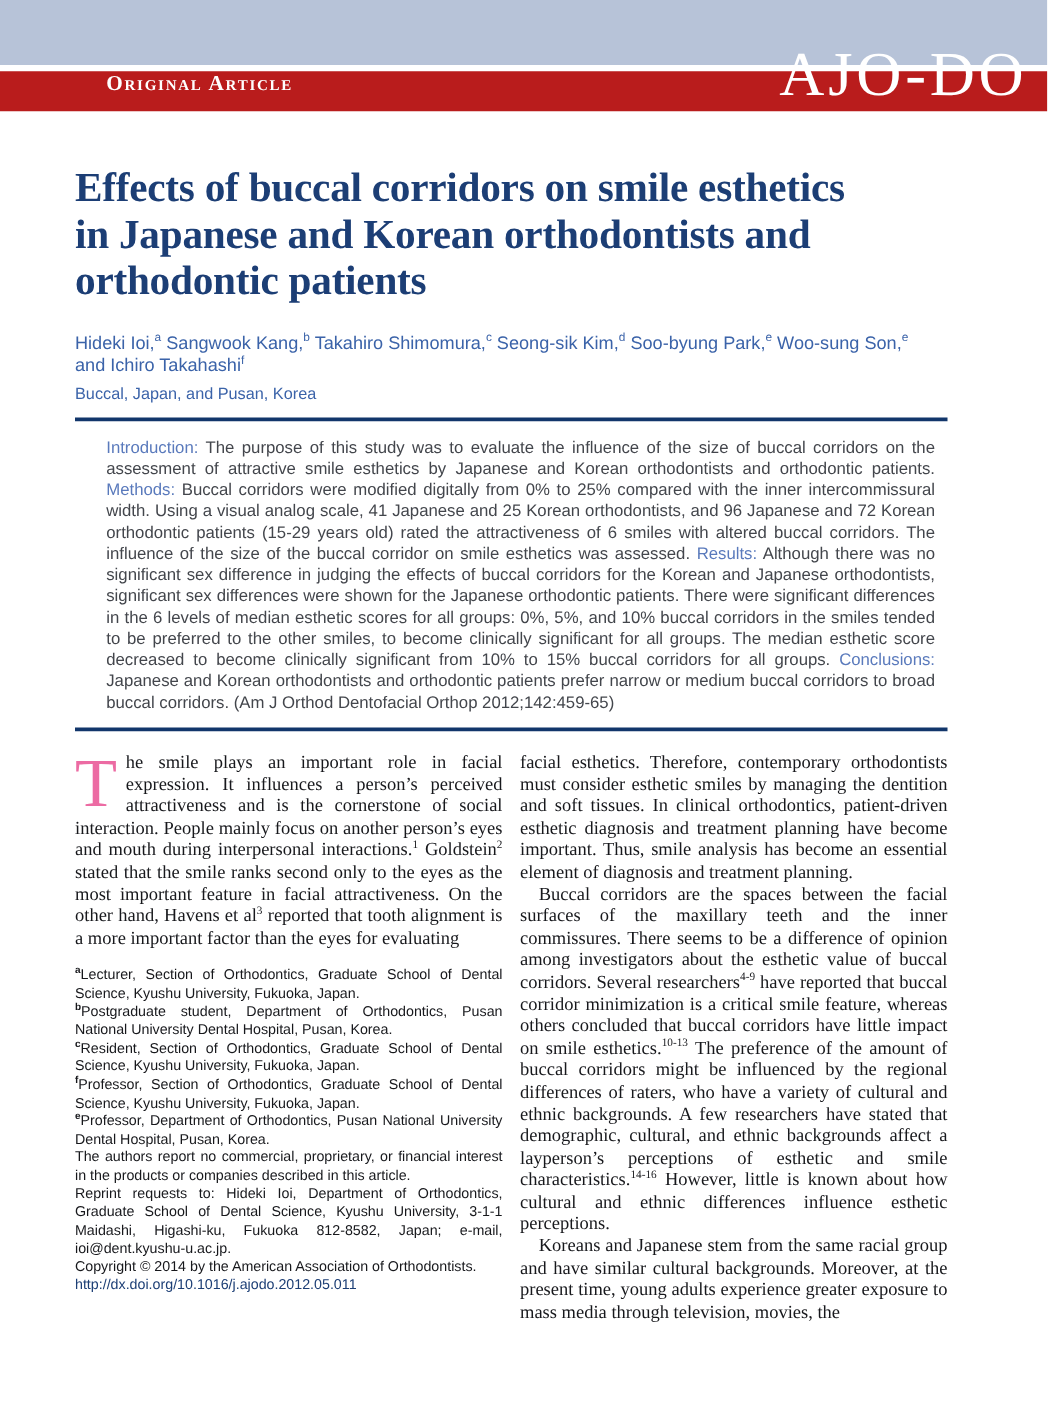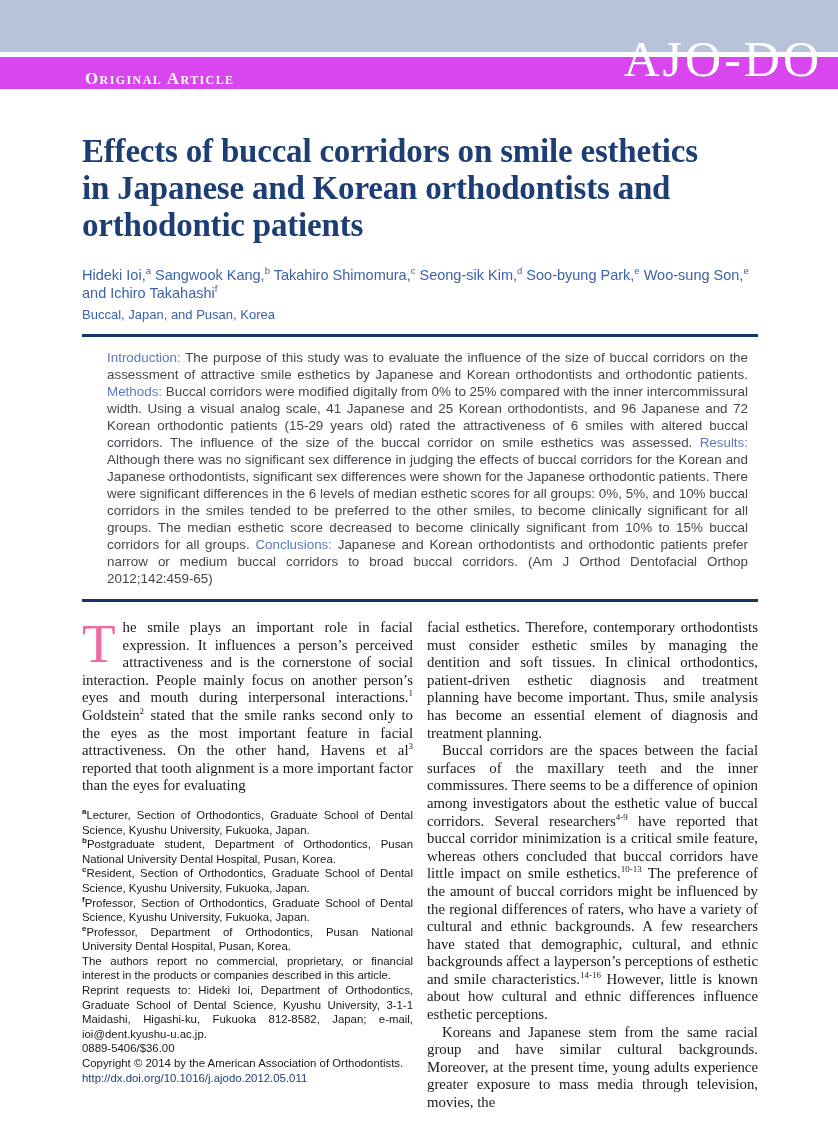--- a/index.html
+++ b/index.html
@@ -13,42 +13,42 @@
   }
 
   
   .banner { position: relative; height: 89px; background: #ffffff; }
   .banner-light {
     position: absolute; top: 0; left: 0; right: 0; height: 52px;
     background: #b7c3d8;
   }
   .banner-navy {
     position: absolute; top: 57px; left: 0; right: 0; height: 32px;
-    background: #d946ef;
-    display: flex; align-items: flex-end;
+    background: #b91c1c;
+    display: flex; align-items: flex-start;
   }
   .article-type {
     margin-left: 85px;
     color: #ffffff;
     font-family: "Liberation Serif", serif;
     font-variant: small-caps;
     font-weight: 600;
     font-size: 17px;
     letter-spacing: 1.4px;
   }
   .journal-logo {
     position: absolute; top: 33px; right: 16px; z-index: 3;
     color: #ffffff;
     font-family: "Liberation Serif", serif;
     font-size: 50px; line-height: 52px;
     letter-spacing: 3px;
   }
 
   
-  .content { padding: 0 80px 0 82px; }
+  .content { padding: 0 80px 0 60px; }
 
   .title {
     margin: 44px 0 0 0;
     color: #1c3e75;
     font-family: "Liberation Serif", serif;
     font-weight: 700;
     font-size: 33px;
     line-height: 37px;
     letter-spacing: -0.2px;
     white-space: pre-line;
@@ -163,21 +163,20 @@
         <p class="body-p"><span class="dropcap">T</span><span>he smile plays an important role in facial expression. It influences a person’s perceived attractiveness and is the cornerstone of social interaction. People mainly focus on another person’s eyes and mouth during interpersonal interactions.<sup>1</sup> Goldstein<sup>2</sup> stated that the smile ranks second only to the eyes as the most important feature in facial attractiveness. On the other hand, Havens et al<sup>3</sup> reported that tooth alignment is a more important factor than the eyes for evaluating</span></p>
 
         <div class="footnotes">
           <div class="fn"><sup>a</sup><span>Lecturer, Section of Orthodontics, Graduate School of Dental Science, Kyushu University, Fukuoka, Japan.</span></div>
           <div class="fn"><sup>b</sup><span>Postgraduate student, Department of Orthodontics, Pusan National University Dental Hospital, Pusan, Korea.</span></div>
           <div class="fn"><sup>c</sup><span>Resident, Section of Orthodontics, Graduate School of Dental Science, Kyushu University, Fukuoka, Japan.</span></div>
           <div class="fn"><sup>f</sup><span>Professor, Section of Orthodontics, Graduate School of Dental Science, Kyushu University, Fukuoka, Japan.</span></div>
           <div class="fn"><sup>e</sup><span>Professor, Department of Orthodontics, Pusan National University Dental Hospital, Pusan, Korea.</span></div>
           <div class="fn">The authors report no commercial, proprietary, or financial interest in the products or companies described in this article.</div>
           <div class="fn">Reprint requests to: Hideki Ioi, Department of Orthodontics, Graduate School of Dental Science, Kyushu University, 3-1-1 Maidashi, Higashi-ku, Fukuoka 812-8582, Japan; e-mail, ioi@dent.kyushu-u.ac.jp.</div>
-          <div class="fn">0889-5406/$36.00</div>
           <div class="fn">Copyright © 2014 by the American Association of Orthodontists.</div>
           <div class="fn fn-doi">http://dx.doi.org/10.1016/j.ajodo.2012.05.011</div>
         </div>
       </div>
 
       <div class="col col-right">
         <p class="body-p">facial esthetics. Therefore, contemporary orthodontists must consider esthetic smiles by managing the dentition and soft tissues. In clinical orthodontics, patient-driven esthetic diagnosis and treatment planning have become important. Thus, smile analysis has become an essential element of diagnosis and treatment planning.</p>
         <p class="body-p indent">Buccal corridors are the spaces between the facial surfaces of the maxillary teeth and the inner commissures. There seems to be a difference of opinion among investigators about the esthetic value of buccal corridors. Several researchers<sup>4-9</sup> have reported that buccal corridor minimization is a critical smile feature, whereas others concluded that buccal corridors have little impact on smile esthetics.<sup>10-13</sup> The preference of the amount of buccal corridors might be influenced by the regional differences of raters, who have a variety of cultural and ethnic backgrounds. A few researchers have stated that demographic, cultural, and ethnic backgrounds affect a layperson’s perceptions of esthetic and smile characteristics.<sup>14-16</sup> However, little is known about how cultural and ethnic differences influence esthetic perceptions.</p>
         <p class="body-p indent">Koreans and Japanese stem from the same racial group and have similar cultural backgrounds. Moreover, at the present time, young adults experience greater exposure to mass media through television, movies, the</p>
       </div>

